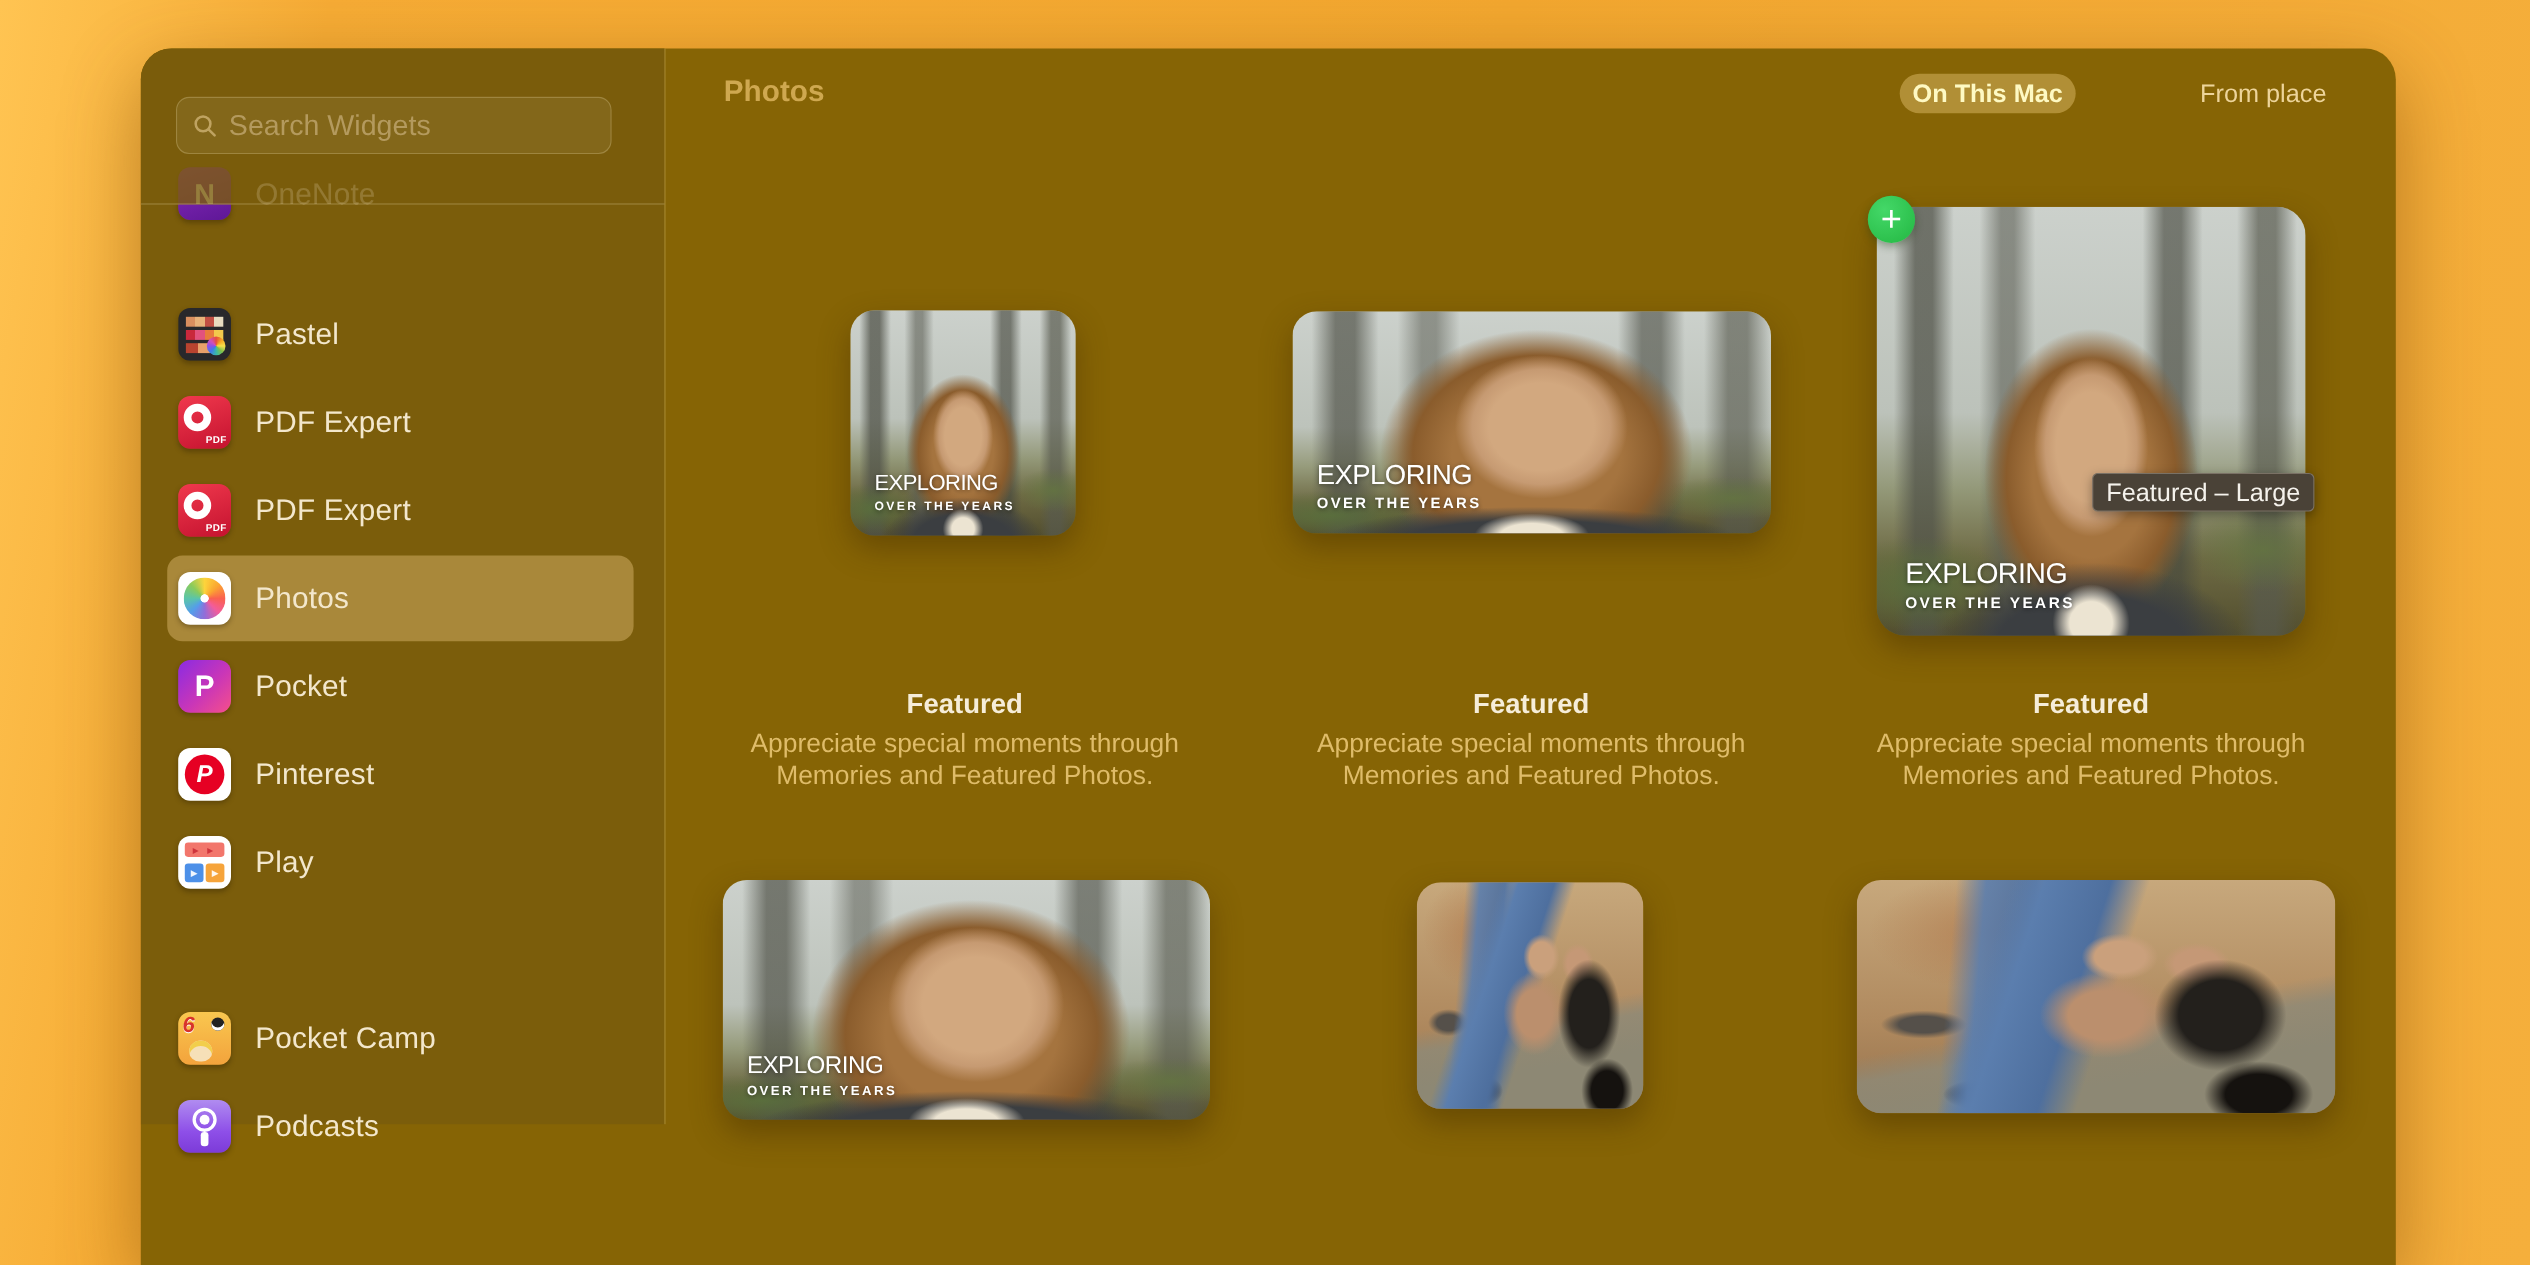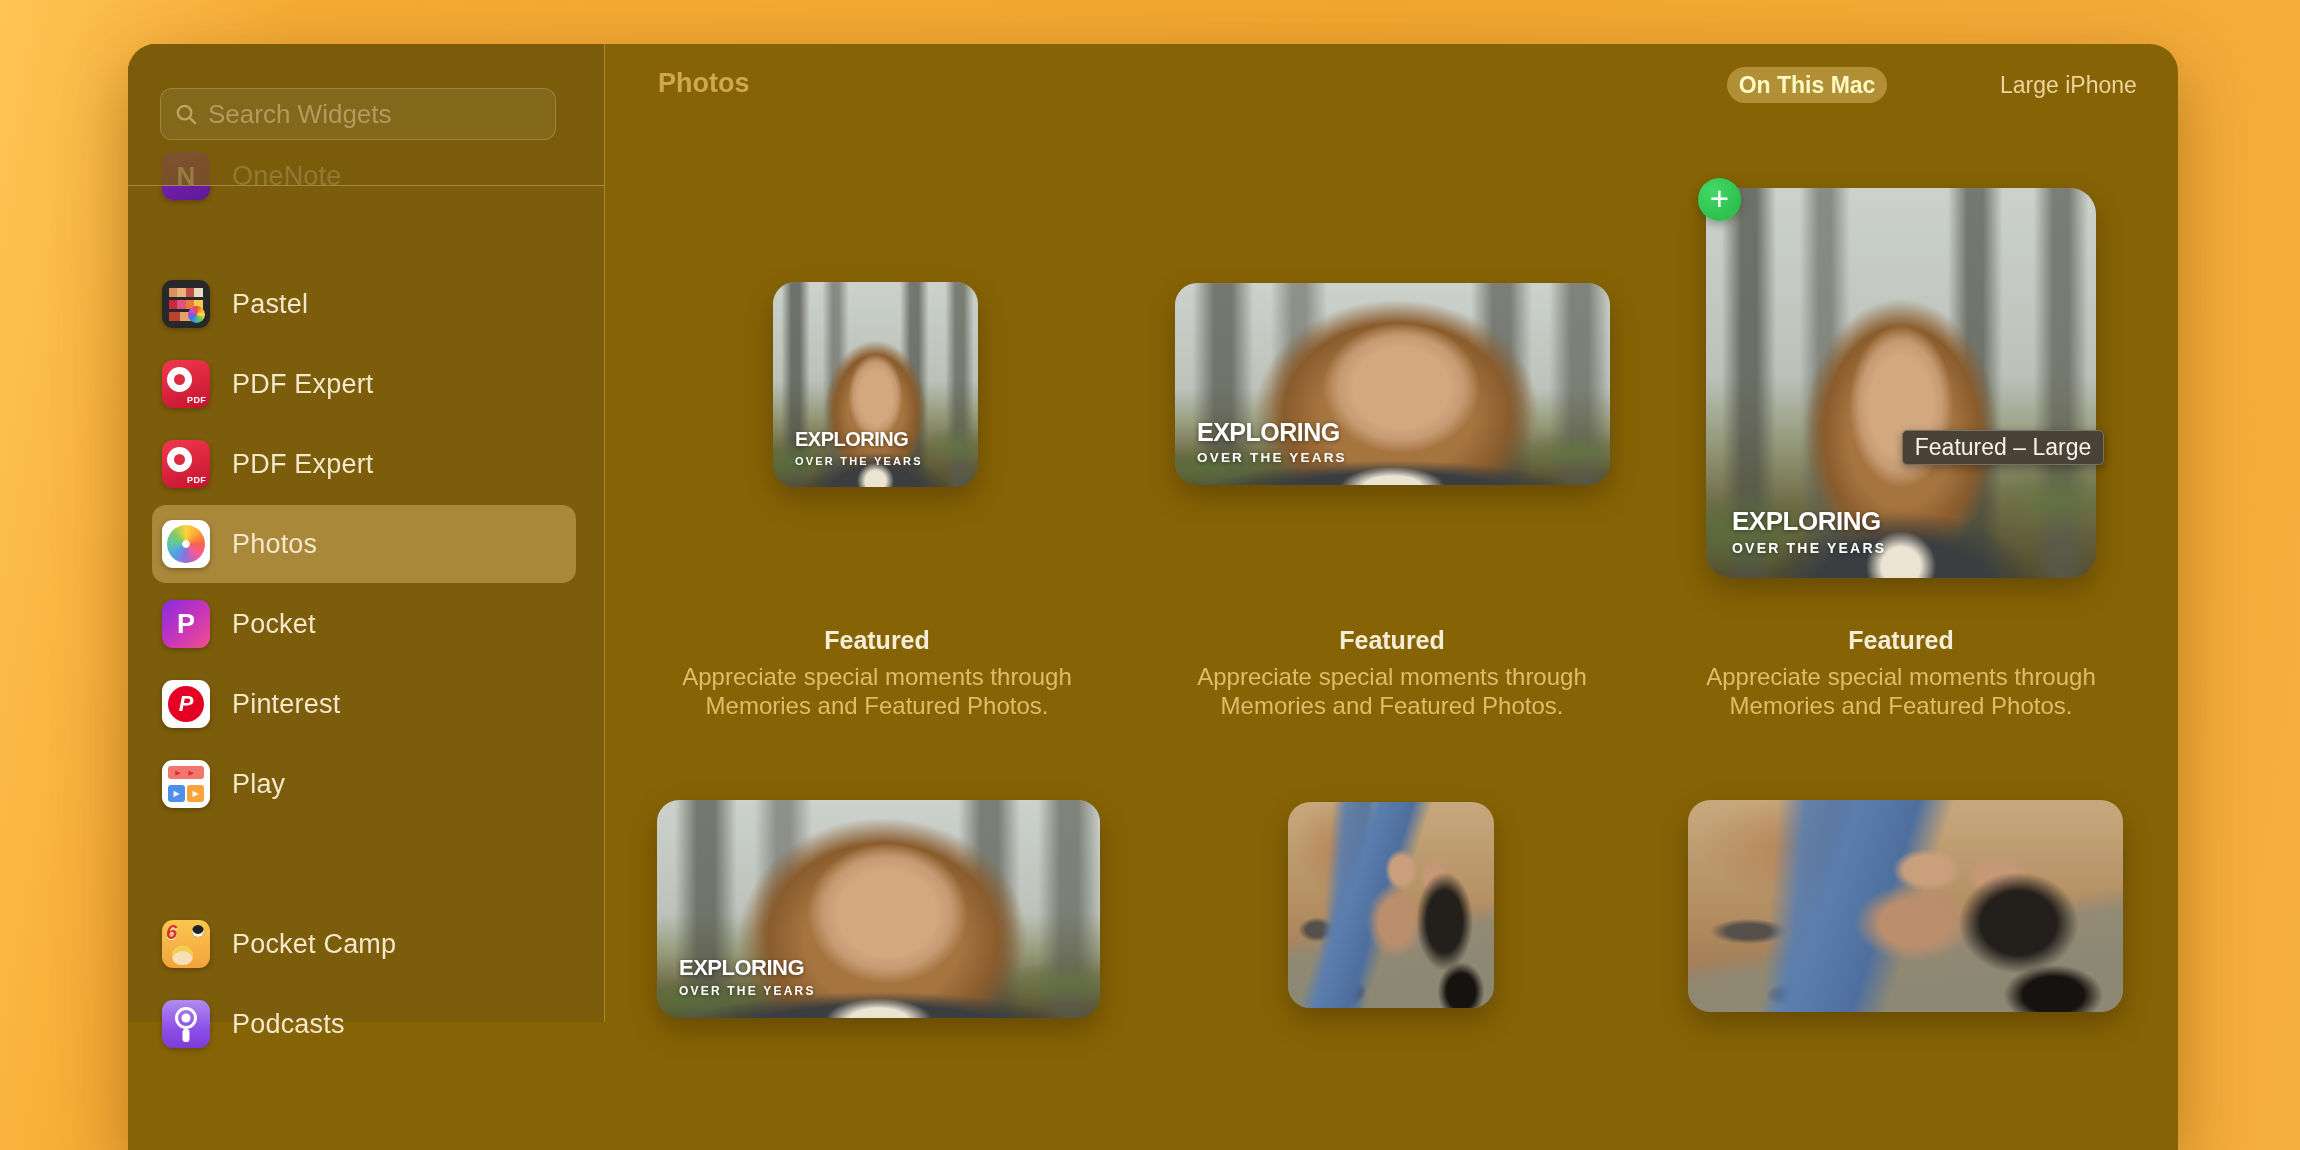--- a/index.html
+++ b/index.html
@@ -122,21 +122,21 @@
       linear-gradient(108deg, rgba(85,120,170,0) 28%, #5B7EAE 34%, #4E6F9E 46%, rgba(78,111,158,0) 53%),
       linear-gradient(95deg, rgba(85,120,170,0) 20%, rgba(91,126,174,.9) 26%, rgba(78,111,158,.9) 36%, rgba(78,111,158,0) 42%),
       radial-gradient(ellipse 12% 15% at 84% 92%, #15120F 58%, rgba(21,18,15,0) 95%),
       radial-gradient(ellipse 10% 7% at 28% 92%, #2A2622 58%, rgba(42,38,34,0) 100%),
       radial-gradient(ellipse 9% 6% at 14% 62%, #55504A 58%, rgba(85,80,74,0) 100%),
       linear-gradient(170deg, rgba(143,138,119,0) 56%, rgba(143,138,119,.85) 64%, #8D8874 78%),
       radial-gradient(ellipse 34% 34% at 28% 22%, rgba(170,105,60,.5), rgba(170,105,60,0) 75%),
       linear-gradient(180deg,#C7A87C 0%,#B08A5F 60%,#96724C 100%); }
 
   .overlay-txt { position:absolute; left:22px; bottom:20px; color:#fff; z-index:2; text-shadow:0 1px 4px rgba(0,0,0,.45); }
-  .overlay-txt .ot1 { font-weight:700; letter-spacing:-.5px; line-height:1.05; }
+  .overlay-txt .ot1 { font-weight:400; letter-spacing:-.5px; line-height:1.05; }
   .overlay-txt .ot2 { font-weight:700; letter-spacing:2.2px; margin-top:5px; }
   .os-small .ot1 { font-size:20px; }  .os-small .ot2 { font-size:11px; }
   .os-med  .ot1 { font-size:25px; }   .os-med  .ot2 { font-size:13.5px; }
   .os-large .ot1 { font-size:26px; }  .os-large .ot2 { font-size:14px; }
   .os-bmed .ot1 { font-size:22px; }   .os-bmed .ot2 { font-size:12px; }
   .card-large .overlay-txt { left:26px; bottom:22px; }
 
   .add-badge { position:absolute; left:1570px; top:134px; width:43px; height:43px; border-radius:50%;
                background:radial-gradient(circle at 35% 30%, #44D868, #2BBF4B 75%); z-index:8;
                display:flex; align-items:center; justify-content:center; color:#fff; font-size:33px; font-weight:500;
@@ -239,21 +239,21 @@
           <line x1="15.2" y1="15.2" x2="21" y2="21" stroke="#BFA361" stroke-width="2.4" stroke-linecap="round"></line>
         </svg>
         <input type="text" placeholder="Search Widgets" style="">
       </div>
     </div>
   </div>
   <div class="side-divider"></div>
 
   <div class="main-title">Photos</div>
   <div class="seg-pill">On This Mac</div>
-  <div class="seg-alt">Large iPhone</div>
+  <div class="seg-alt">From place</div>
 
   <div class="card card-small">
     <div class="photo photo-forest"></div>
     <div class="overlay-txt os-small">
       <div class="ot1">EXPLORING</div>
       <div class="ot2">OVER THE YEARS</div>
     </div>
   </div>
 
   <div class="card card-medium">

